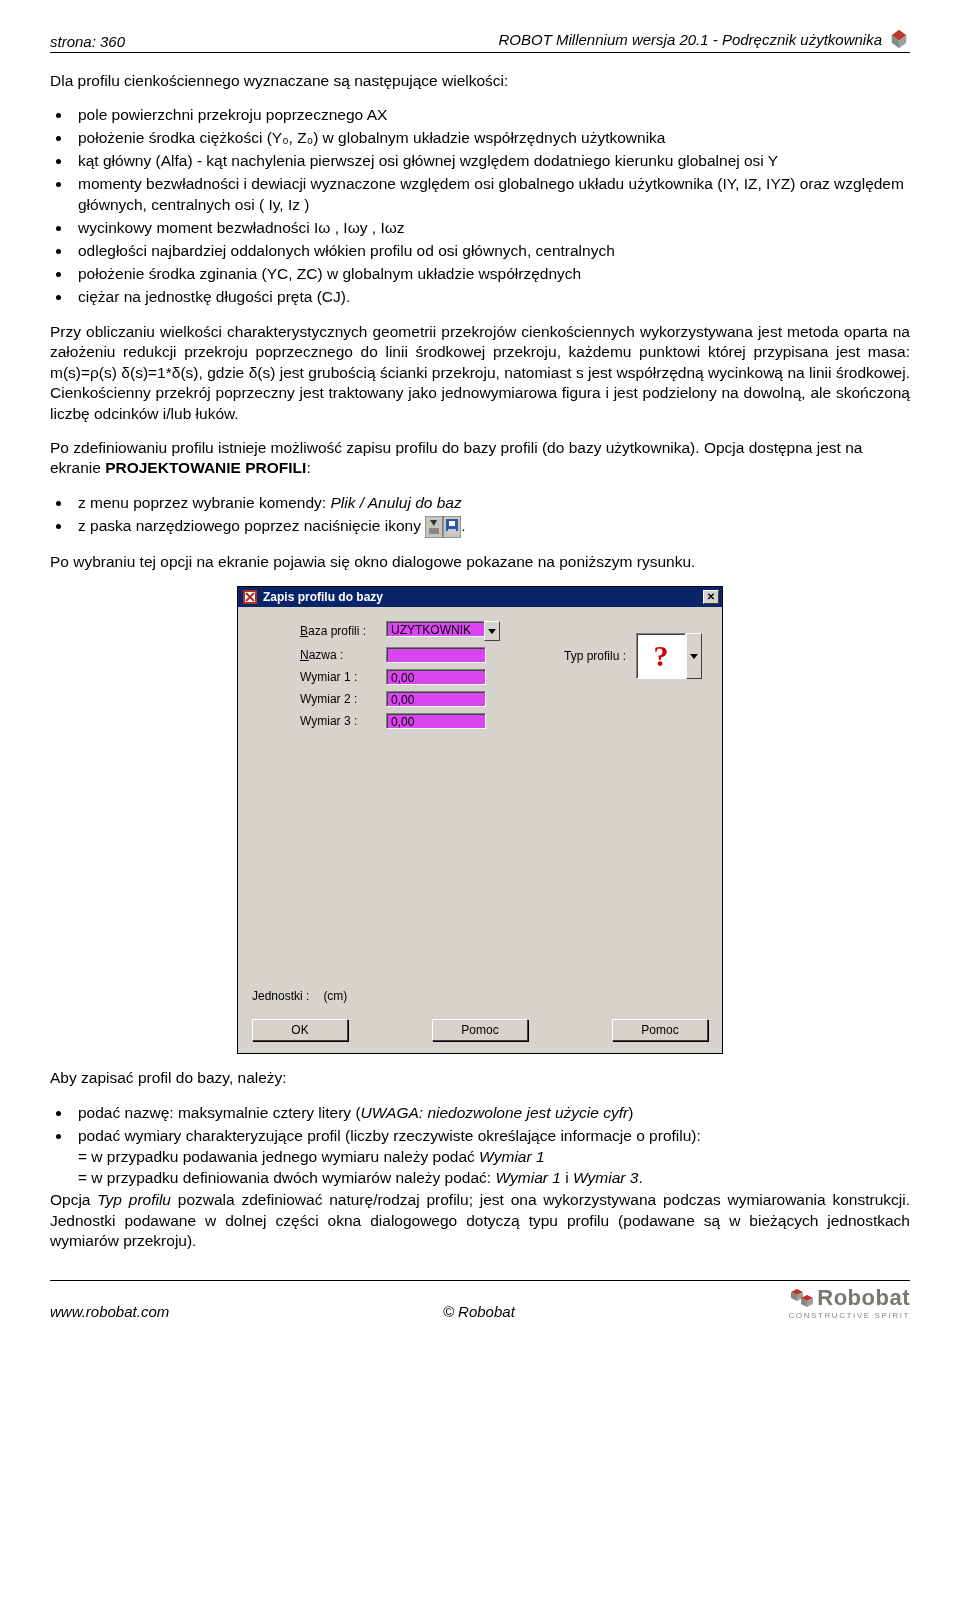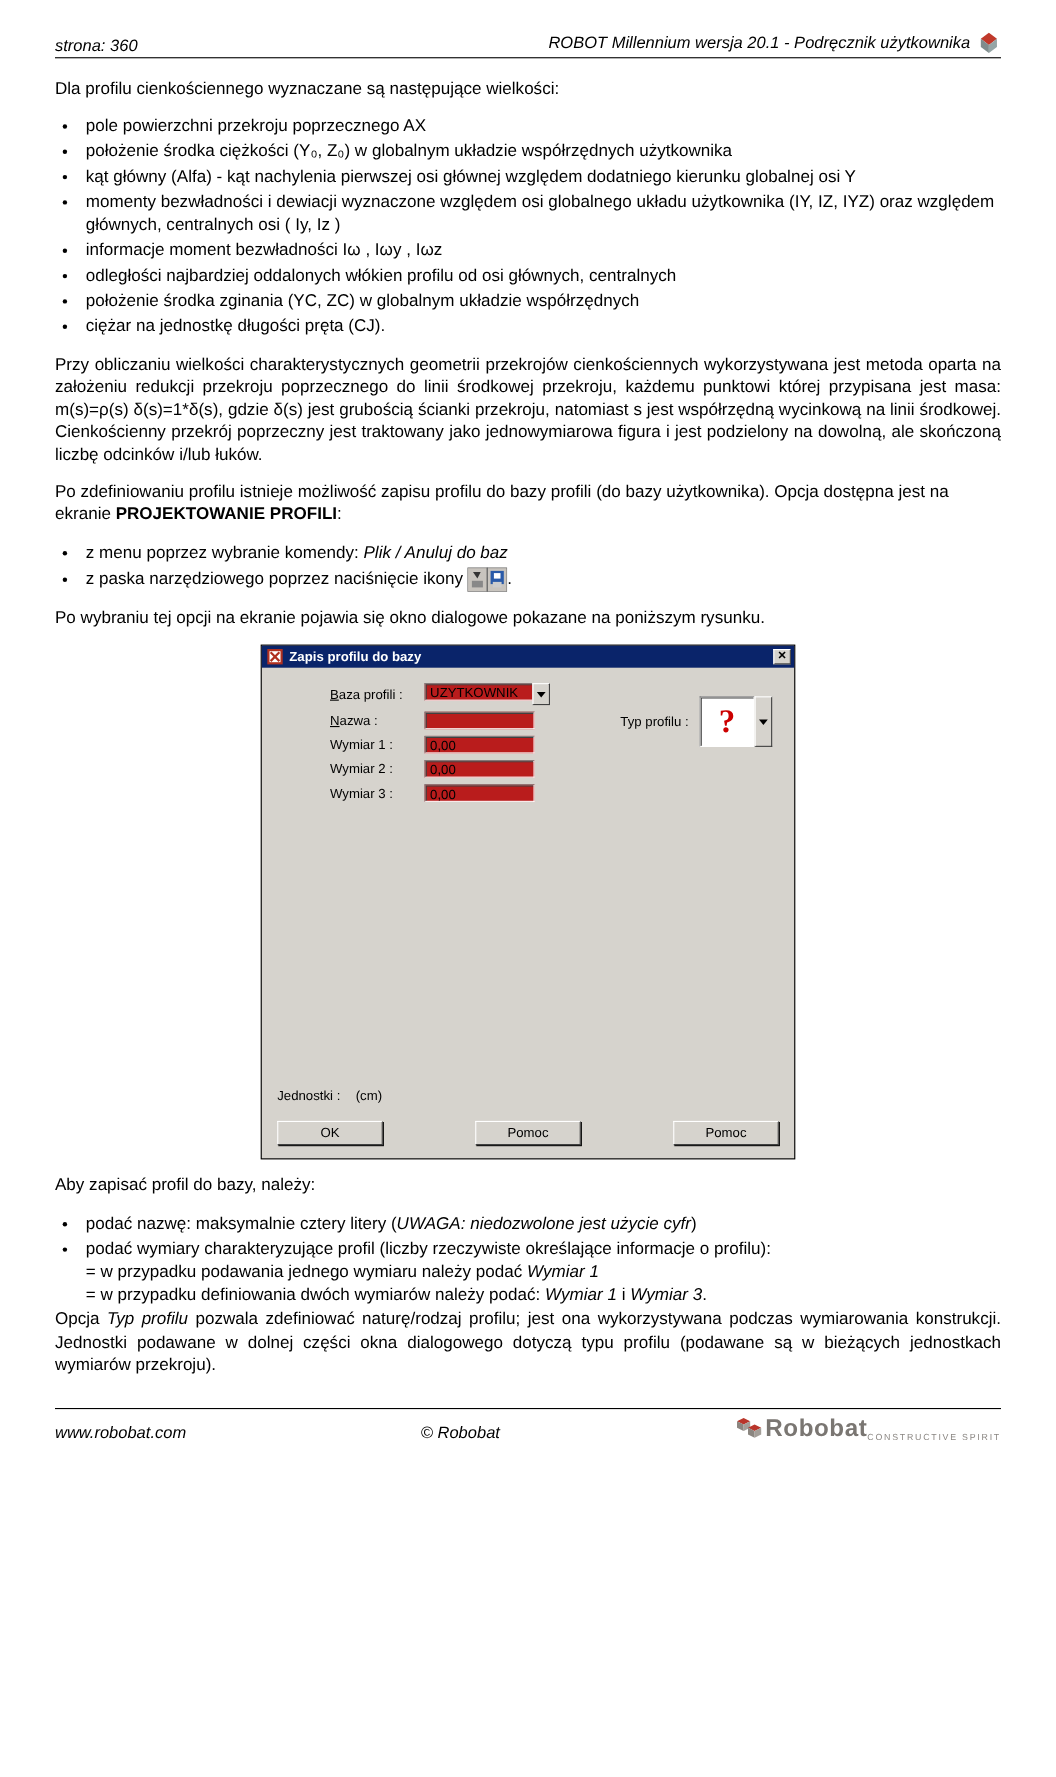--- a/index.html
+++ b/index.html
@@ -78,21 +78,21 @@
     border-right-color:#404040; border-bottom-color:#404040;
     display:flex; align-items:center; justify-content:center;
     font-size:10px; font-weight:bold; color:#000;
     line-height:1;
   }
   .dlg-body { padding: 14px 14px 8px 14px; }
   .dlg-row { display:flex; align-items:center; margin-bottom:6px; }
   .dlg-label { width: 86px; margin-left: 48px; }
   .dlg-input {
     height: 16px;
-    background:#b91c1c;
+    background:#d946ef;
     border:1px solid #808080;
     border-right-color:#fff; border-bottom-color:#fff;
     box-shadow: inset 1px 1px 0 #404040;
     padding: 1px 4px;
     font-family: Tahoma, Arial, sans-serif;
     font-size:12px;
   }
   .w100 { width:100px; }
   .dlg-combo {
     display:flex;
@@ -163,21 +163,21 @@
     border-top:1px solid #000;
     margin-top: 28px;
     padding-top: 4px;
     font-style: italic;
     font-size: 15px;
   }
   .footer-logo {
     text-align:right;
   }
   .robobat-logo {
-    display:flex; align-items:flex-end; gap:0;
+    display:flex; flex-direction:column; align-items:flex-end; gap:0;
   }
   .rb-word {
     font-family: Arial, sans-serif;
     font-size: 22px;
     letter-spacing: 0.5px;
     color:#7a7672;
     font-weight: 600;
     display:flex; align-items:center; gap:2px;
     font-style: normal;
   }
@@ -207,21 +207,21 @@
     </span>
   </div>
 
   <p>Dla profilu cienkościennego wyznaczane są następujące wielkości:</p>
 
   <ul class="bul">
     <li>pole powierzchni przekroju poprzecznego AX</li>
     <li>położenie środka ciężkości (Y₀, Z₀) w globalnym układzie współrzędnych użytkownika</li>
     <li>kąt główny (Alfa) - kąt nachylenia pierwszej osi głównej względem dodatniego kierunku globalnej osi Y</li>
     <li>momenty bezwładności i dewiacji wyznaczone względem osi globalnego układu użytkownika (IY, IZ, IYZ) oraz względem głównych, centralnych osi ( Iy, Iz )</li>
-    <li>informacje moment bezwładności Iω , Iωy , Iωz</li>
+    <li>wycinkowy moment bezwładności Iω , Iωy , Iωz</li>
     <li>odległości najbardziej oddalonych włókien profilu od osi głównych, centralnych</li>
     <li>położenie środka zginania (YC, ZC) w globalnym układzie współrzędnych</li>
     <li>ciężar na jednostkę długości pręta (CJ).</li>
   </ul>
 
   <p class="justify">Przy obliczaniu wielkości charakterystycznych geometrii przekrojów cienkościennych wykorzystywana jest metoda oparta na założeniu redukcji przekroju poprzecznego do linii środkowej przekroju, każdemu punktowi której przypisana jest masa: m(s)=ρ(s) δ(s)=1*δ(s), gdzie δ(s) jest grubością ścianki przekroju, natomiast s jest współrzędną wycinkową na linii środkowej. Cienkościenny przekrój poprzeczny jest traktowany jako jednowymiarowa figura i jest podzielony na dowolną, ale skończoną liczbę odcinków i/lub łuków.</p>
 
   <p>
     <span>Po zdefiniowaniu profilu istnieje możliwość zapisu profilu do bazy profili (do bazy użytkownika). Opcja dostępna jest na ekranie </span><span class="bold">PROJEKTOWANIE PROFILI</span><span>:</span>
   </p>

